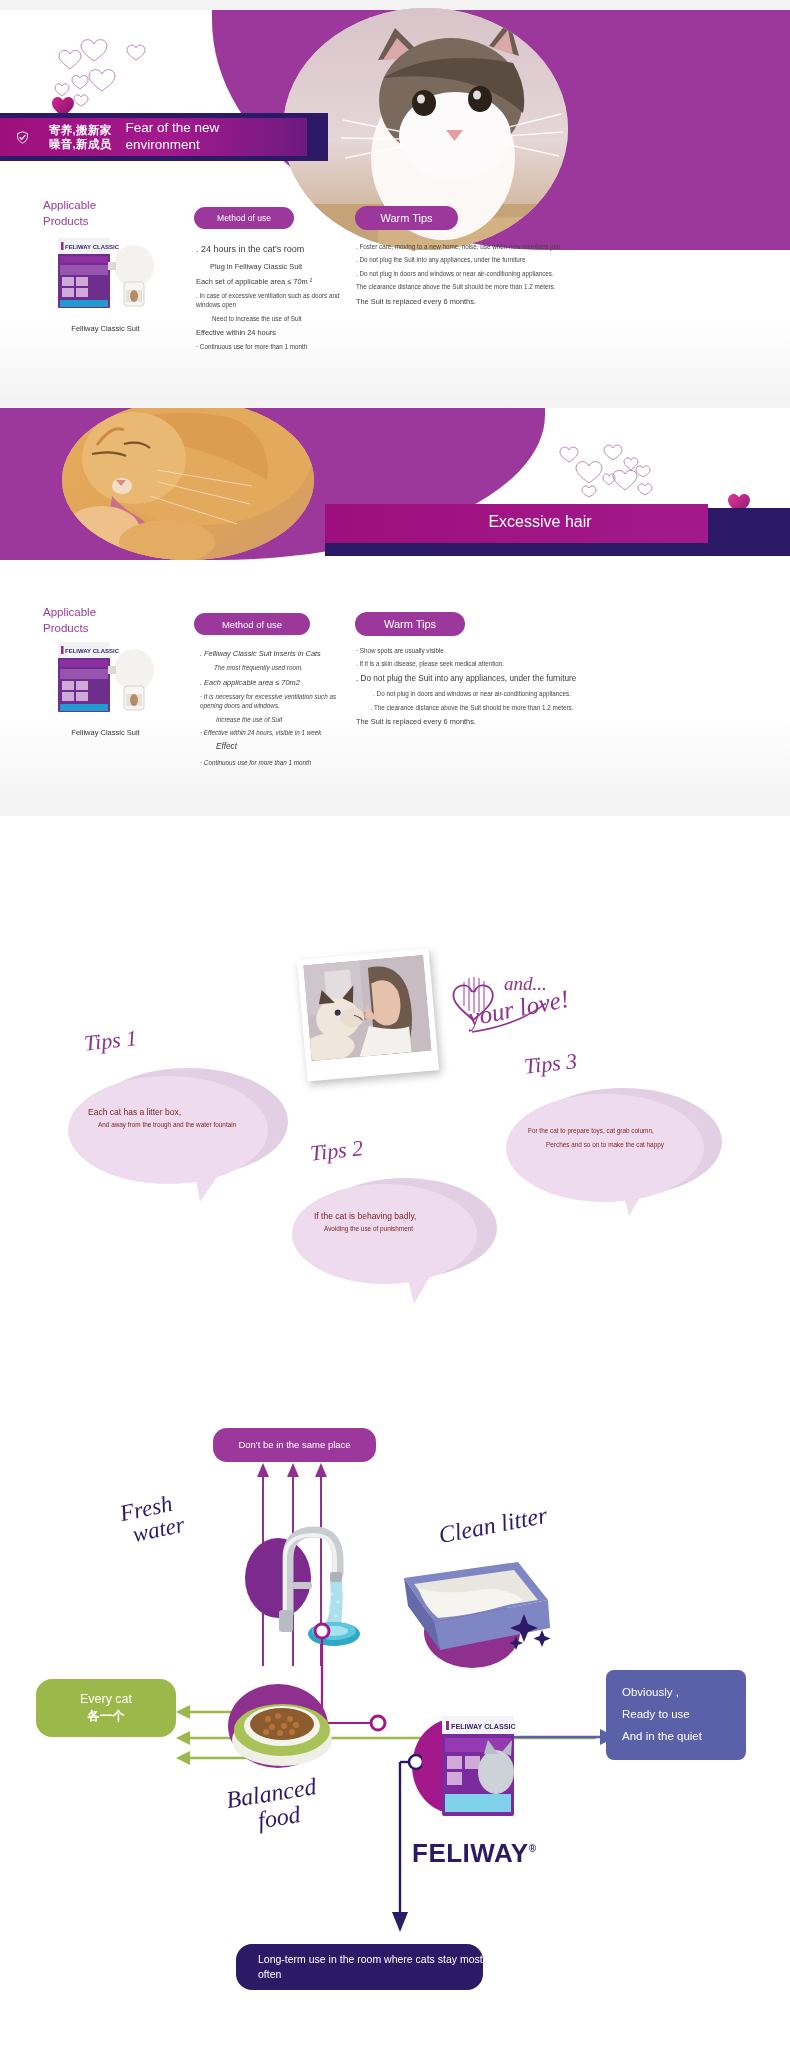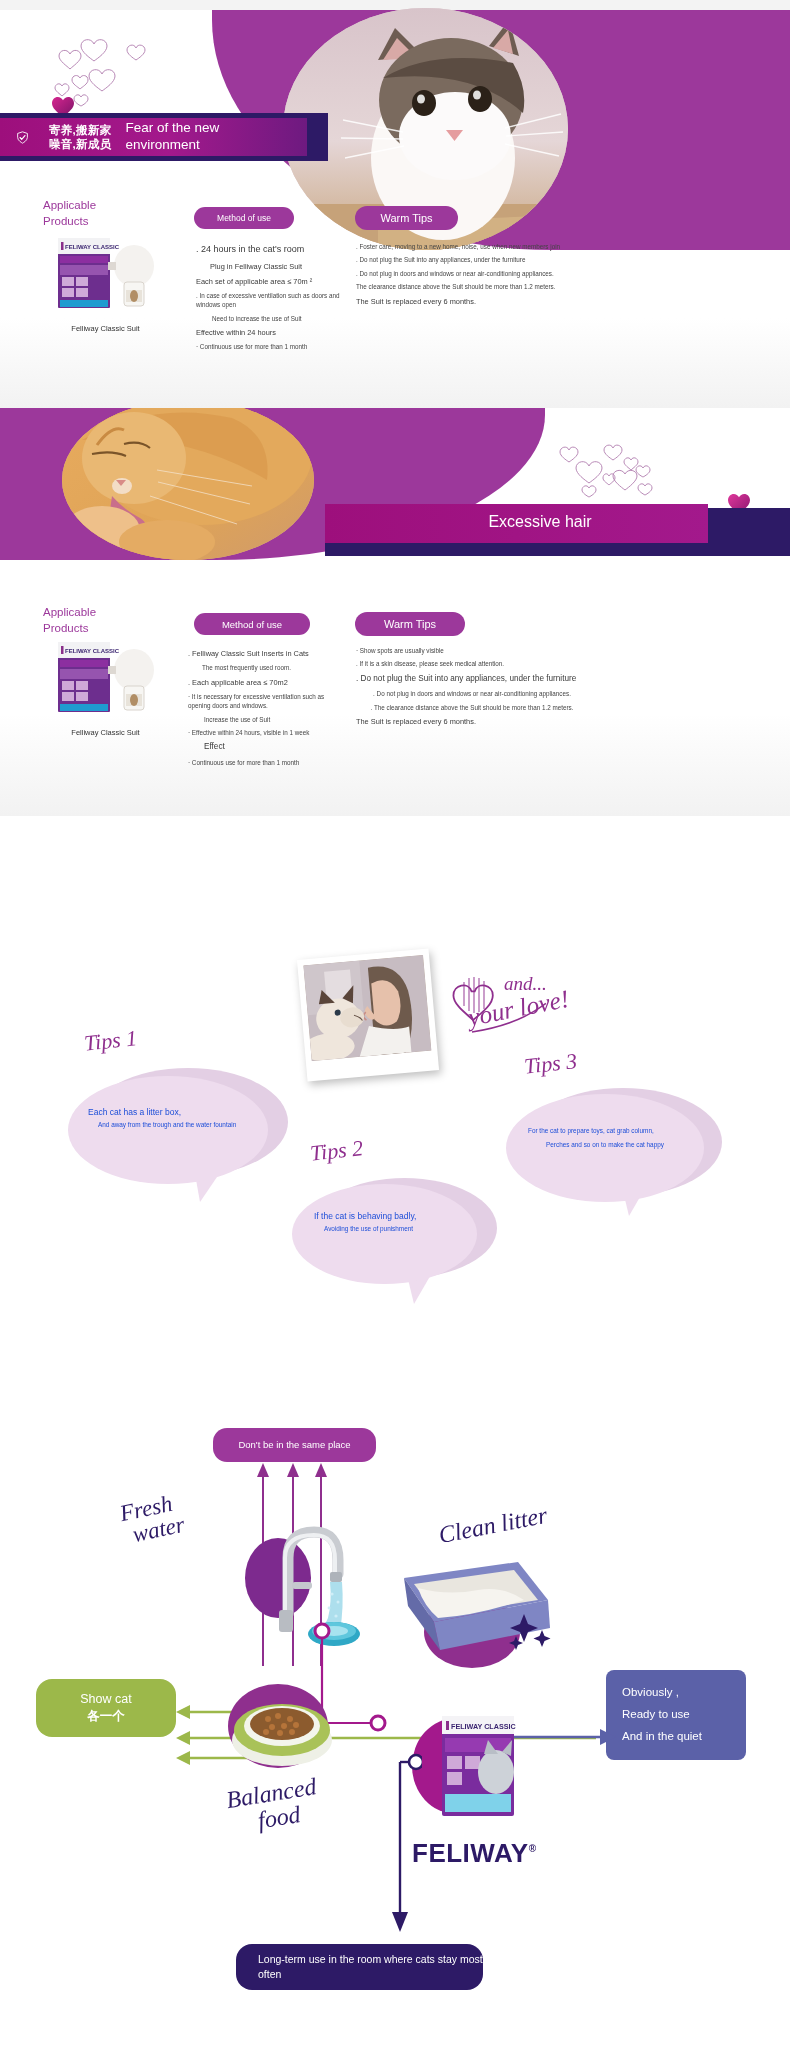--- a/index.html
+++ b/index.html
@@ -121,21 +121,21 @@
   .script-love {
     position: absolute; top: 148px; left: 448px; width: 160px; height: 90px;
   }
   .bubble {
     position: absolute;
     border-radius: 50%;
     background: #eedcee;
   }
   .bubble-shadow { position: absolute; border-radius: 50%; background: #e3cfe4; }
   .tips-label { position: absolute; color: #8f2f8e; }
-  .bub-txt { position: absolute; color: #1d4ed8; }
+  .bub-txt { position: absolute; color: #7f1d1d; }
   .bub-txt .t1 { font-size: 8.5px; display: block; margin-bottom: 3px; }
   .bub-txt .t2 { font-size: 6.4px; display: block; line-height: 1.45; }
   .dg-pill {
     position: absolute; border-radius: 14px; color: #fff;
     display: flex; align-items: center; justify-content: center; text-align: center;
   }
   .dg-top { background: #9c389b; font-size: 9.5px; line-height: 1.3; }
   .script { font-style: italic; color: #2d1a66; }
 </style>
 </head>
@@ -355,21 +355,21 @@
     </svg>
   </div>
   <div class="prod-caption" style="position:absolute;top:320px;left:28px;width:155px;">Felliway Classic Suit</div>
 
   <div style="position:absolute;top:205px;left:194px;width:116px;height:22px;">
     <div class="pillbtn" style="width:116px;height:22px;font-size:9.5px;background:#9c389b;border-radius:999px;">
       <span>Method of use</span>
     </div>
   </div>
 
-  <div class="body-txt" style="position:absolute;top:240px;left:188px;width:152px;">
+  <div class="body-txt" style="position:absolute;top:240px;left:200px;width:152px;font-style:italic;">
     <p class="mid">. Felliway Classic Suit Inserts in Cats</p>
     <p style="padding-left:14px">The most frequently used room.</p>
     <p class="mid">. Each applicable area ≤ 70m2</p>
     <p>· It is necessary for excessive ventilation such as opening doors and windows.</p>
     <p style="padding-left:16px">Increase the use of Suit</p>
     <p>· Effective within 24 hours, visible in 1 week</p>
     <p class="big" style="padding-left:16px">Effect</p>
     <p>· Continuous use for more than 1 month</p>
   </div>
 
@@ -511,21 +511,21 @@
     <path d="M36 66 L150 44 L152 72 L42 94 Z" fill="#7f86c4"></path>
     <path d="M20 32 q30 8 60 2 q26 -4 46 10 q-50 16 -86 18 q-14 -12 -20 -30z" fill="#f6f4ef"></path>
     <g fill="#2d1a66">
       <path d="M126 58 l4 10 l10 4 l-10 4 l-4 10 l-4 -10 l-10 -4 l10 -4z"></path>
       <path d="M144 74 l2.5 6 l6 2.5 l-6 2.5 l-2.5 6 l-2.5 -6 l-6 -2.5 l6 -2.5z"></path>
       <path d="M118 80 l2 5 l5 2 l-5 2 l-2 5 l-2 -5 l-5 -2 l5 -2z"></path>
     </g>
   </svg>
 
   <div class="dg-pill" style="top:863px;left:36px;width:140px;height:58px;background:#9cb84a;border-radius:16px;flex-direction:column;font-size:12.5px;line-height:1.35;">
-    <span>Show cat</span>
+    <span>Every cat</span>
     <span style="font-weight:bold">各一个</span>
   </div>
 
   <div class="dg-pill" style="top:854px;left:606px;width:140px;height:90px;background:#5b61a8;border-radius:8px;flex-direction:column;align-items:flex-start;padding-left:16px;font-size:11.5px;line-height:1.9;">
     <span>Obviously ,</span>
     <span>Ready to use</span>
     <span>And in the quiet</span>
   </div>
 
   <svg style="position:absolute;top:880px;left:176px;width:420px;height:70px;" viewBox="0 0 420 70">

